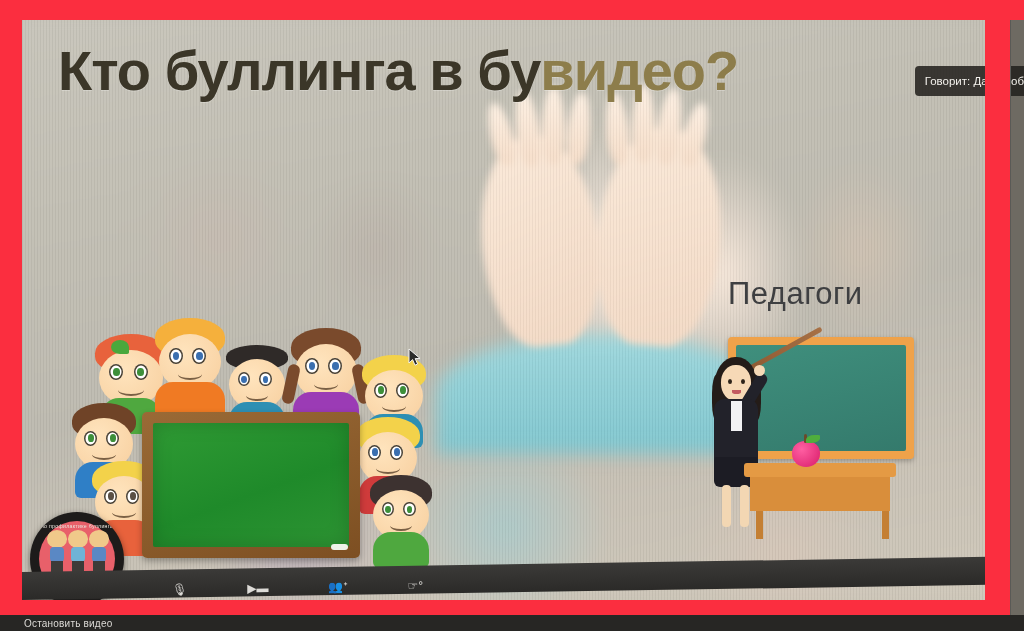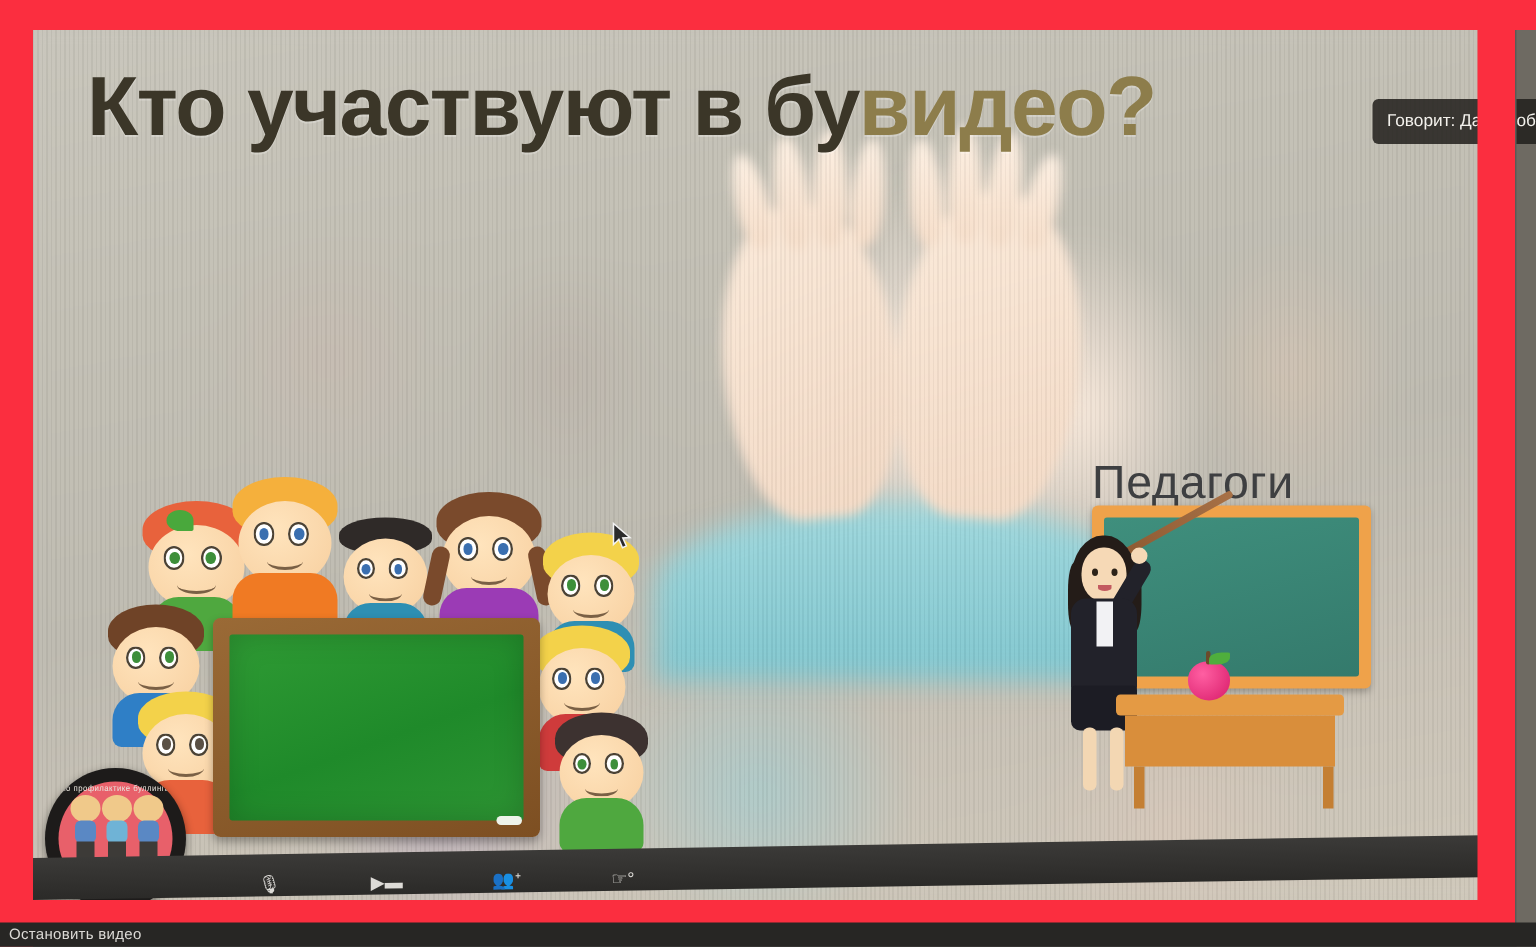--- a/index.html
+++ b/index.html
@@ -47,21 +47,21 @@
     position:absolute;left:36px;top:18px;
     font-size:56px;font-weight:bold;letter-spacing:-1px;
     color:#3b3628;white-space:nowrap;
     text-shadow:0 1px 0 rgba(255,255,255,.25);
   }
   .slide-title .fade{color:#8d7d4b;}
 
   
   .cap{position:absolute;font-size:31px;color:#3e3f41;letter-spacing:.5px;}
   .cap-kids{left:186px;top:258px;}
-  .cap-teachers{left:706px;top:256px;margin-top:28px;}
+  .cap-teachers{left:706px;top:256px;}
 
   
   .kids{position:absolute;left:55px;top:300px;width:350px;height:265px;}
   .kid{position:absolute;}
   .kid .head{position:absolute;width:100%;height:100%;border-radius:50%;
              background:radial-gradient(circle at 40% 34%,#ffe4bd,#f7cf9f);}
   .kid .hair{position:absolute;left:-6%;top:-16%;width:112%;height:62%;border-radius:50% 50% 42% 42%;}
   .eye{position:absolute;width:22%;height:26%;border-radius:50%;background:#fff;
        box-shadow:inset 0 0 0 1.5px #4c4233;}
   .eye i{position:absolute;left:28%;top:26%;width:46%;height:48%;border-radius:50%;display:block;}
@@ -136,21 +136,21 @@
   .redframe span{position:absolute;background:#fb2e3f;}
   .rf-top{left:0;top:0;width:1024px;height:20px;}
   .rf-left{left:0;top:0;width:22px;height:631px;}
   .rf-bottom{left:0;bottom:15px;width:1010px;height:16px;}
   .rf-right{right:14px;top:0;width:25px;height:616px;}
   .rf-far{right:0;top:0;width:13px;height:631px;background:#6e6a62 !important;}
 
   
   .taskbar{position:absolute;left:0;bottom:0;width:1024px;height:16px;background:#272624;z-index:12;
         display:flex;align-items:center;}
-  .taskbar .label{color:#dcdad6;font-size:10px;padding-left:6px;letter-spacing:.2px;}
+  .taskbar .label{color:#dcdad6;font-size:10px;padding-left:24px;letter-spacing:.2px;}
 
   
   .cursor{position:absolute;left:408px;top:348px;z-index:11;}
 </style>
 </head>
 <body>
 
 <div id="screen">
 
   <div class="share-surface">
@@ -165,21 +165,21 @@
       <div class="finger" style="left:40px;top:6px;width:23px;height:76px;transform:rotate(-7deg);"></div>
       <div class="finger" style="left:66px;top:2px;width:23px;height:78px;"></div>
       <div class="finger" style="left:92px;top:8px;width:22px;height:72px;transform:rotate(5deg);"></div>
       <div class="finger" style="left:130px;top:8px;width:22px;height:72px;transform:rotate(-5deg);"></div>
       <div class="finger" style="left:156px;top:0px;width:23px;height:78px;"></div>
       <div class="finger" style="left:182px;top:4px;width:23px;height:76px;transform:rotate(7deg);"></div>
       <div class="finger" style="left:208px;top:18px;width:22px;height:64px;transform:rotate(14deg);"></div>
     </div>
     <div class="photo-grain"></div>
 
-    <div class="slide-title"><span>Кто участвуют в бу</span><span class="fade">видео?</span></div>
+    <div class="slide-title"><span>Кто буллинга в бу</span><span class="fade">видео?</span></div>
 
     <div class="cap cap-teachers">Педагоги</div>
 
     <div class="kids">
 
       <div class="kid" style="left:22px;top:24px;width:64px;height:62px;">
         <div class="hair" style="background:#e8623c;"></div>
         <div class="head" style="top:6px;height:56px;"></div>
         <div style="position:absolute;left:12px;top:-4px;width:18px;height:14px;border-radius:50% 50% 10% 50%;background:#49a83c;"></div>
         <div class="eye" style="left:16%;top:32%;">

